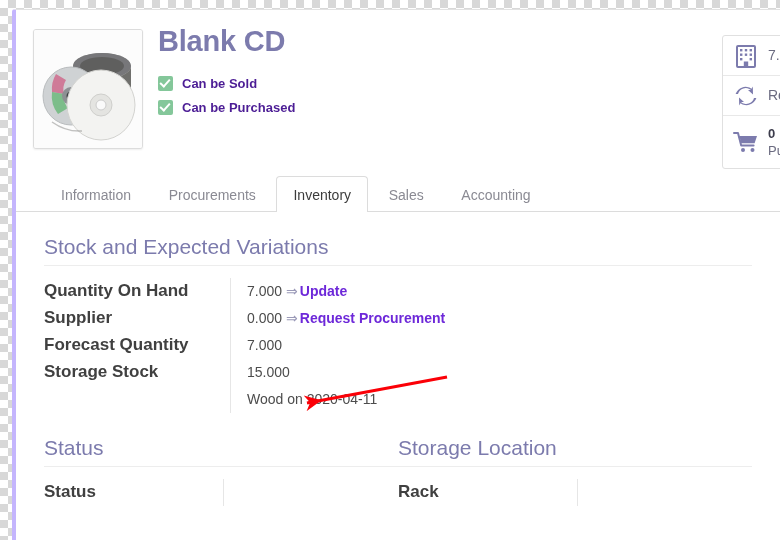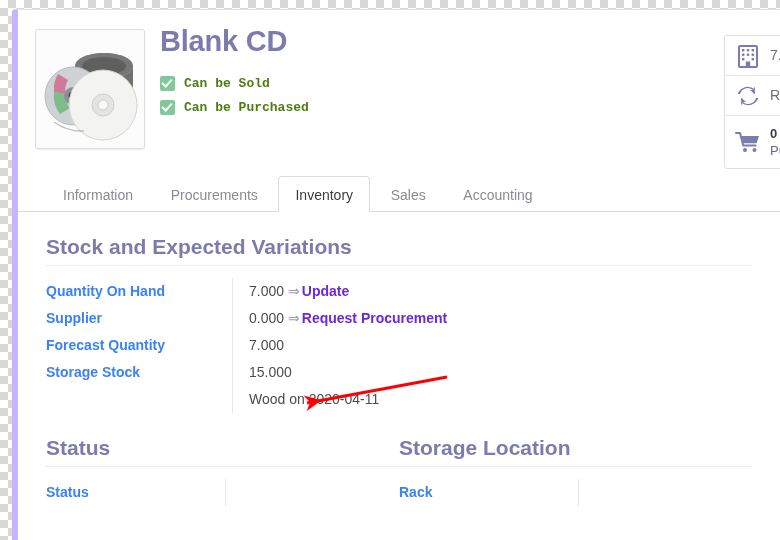--- a/index.html
+++ b/index.html
@@ -23,21 +23,21 @@
 
   
   #sheet {
     position: absolute;
     left: 12px;
     top: 9px;
     width: 768px;
     height: 531px;
     background: #ffffff;
     border-top: 1px solid #e2e2e2;
-    border-left: 6px solid #c4b5fd;
+    border-left: 4px solid #c4b5fd;
     border-top-left-radius: 3px;
     box-sizing: border-box;
     overflow: hidden;
   }
 
   
   .header-card {
     position: relative;
     padding: 11px 0 0 0;
     height: 166px;
@@ -86,23 +86,22 @@
     position: absolute;
     left: 4px; top: 1px;
     width: 4px; height: 8px;
     border: solid #ffffff;
     border-width: 0 2px 2px 0;
     transform: rotate(42deg);
   }
   .check-label {
     font-size: 13px;
     font-weight: bold;
-    color: #4d7c0f;
+    color: #4c1d95;
     white-space: nowrap;
-    font-family: Liberation Mono, monospace;
   }
 
   
   .stat-buttons {
     position: absolute;
     left: 706px;
     top: 25px;
     width: 140px;
     border: 1px solid #e0e0e0;
     border-radius: 3px;
@@ -170,21 +169,21 @@
     height: 1px;
     background: #ffffff;
   }
 
   
   .body {
     padding: 22px 28px 0 28px;
   }
   .section-title {
     font-size: 21px;
-    font-weight: bold;
+    font-weight: normal;
     color: #7c7bad;
     margin: 0 0 4px 0;
     line-height: 1.2;
   }
   .section-rule {
     border: none;
     border-top: 1px solid #ededed;
     margin: 6px 0 12px 0;
   }
 
@@ -192,23 +191,23 @@
   .field-grid { display: table; border-collapse: collapse; }
   .field-row { display: table-row; }
   .field-label, .field-value {
     display: table-cell;
     vertical-align: top;
     padding: 4px 0 5px 0;
     line-height: 18px;
   }
   .field-label {
     width: 182px;
-    font-size: 14px;
+    font-size: 17px;
     font-weight: bold;
-    color: #3b82f6;
+    color: #404040;
     padding-right: 4px;
     white-space: nowrap;
   }
   .field-value {
     border-left: 1px solid #e6e6e6;
     padding-left: 16px;
     font-size: 14px;
     color: #4c4c4c;
     white-space: nowrap;
   }

